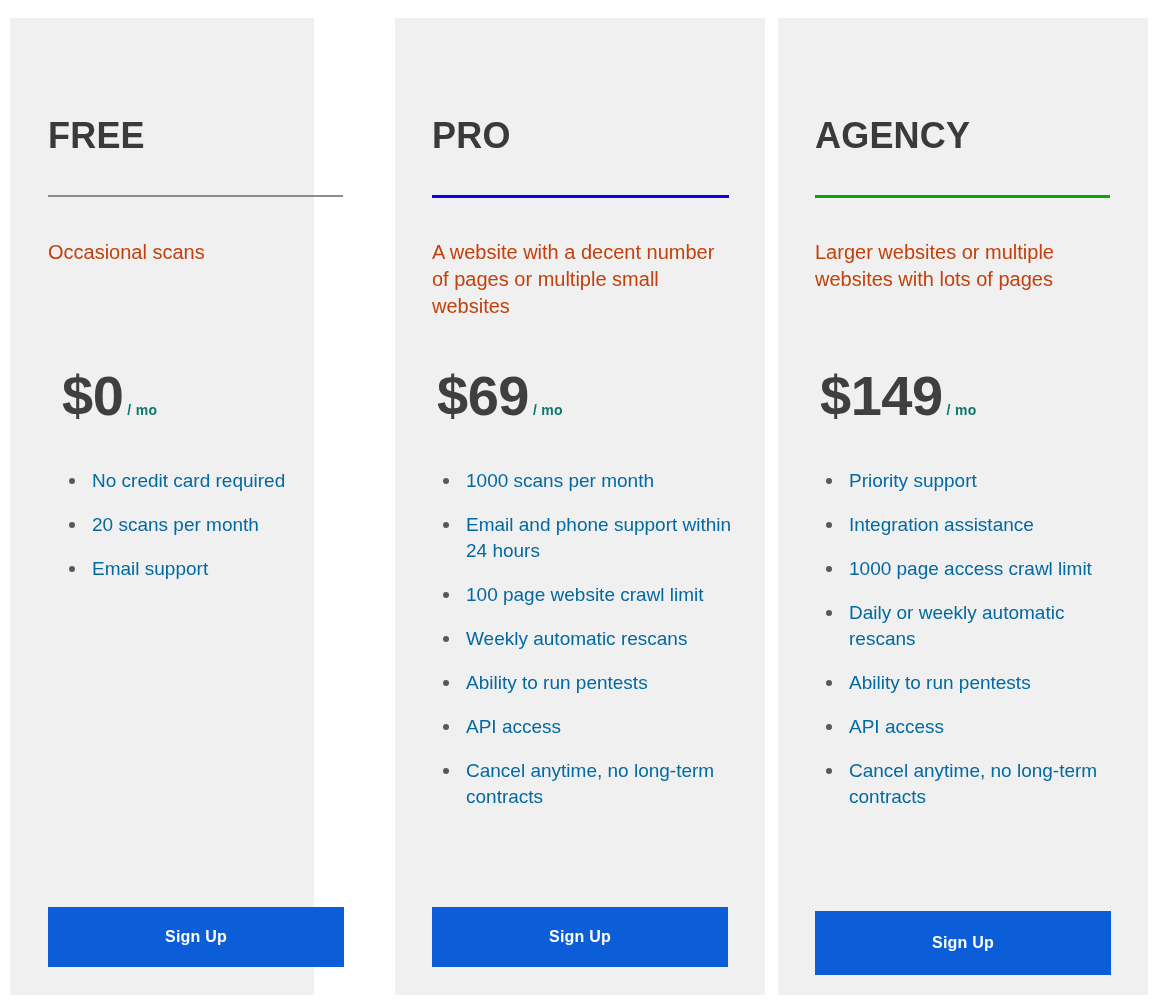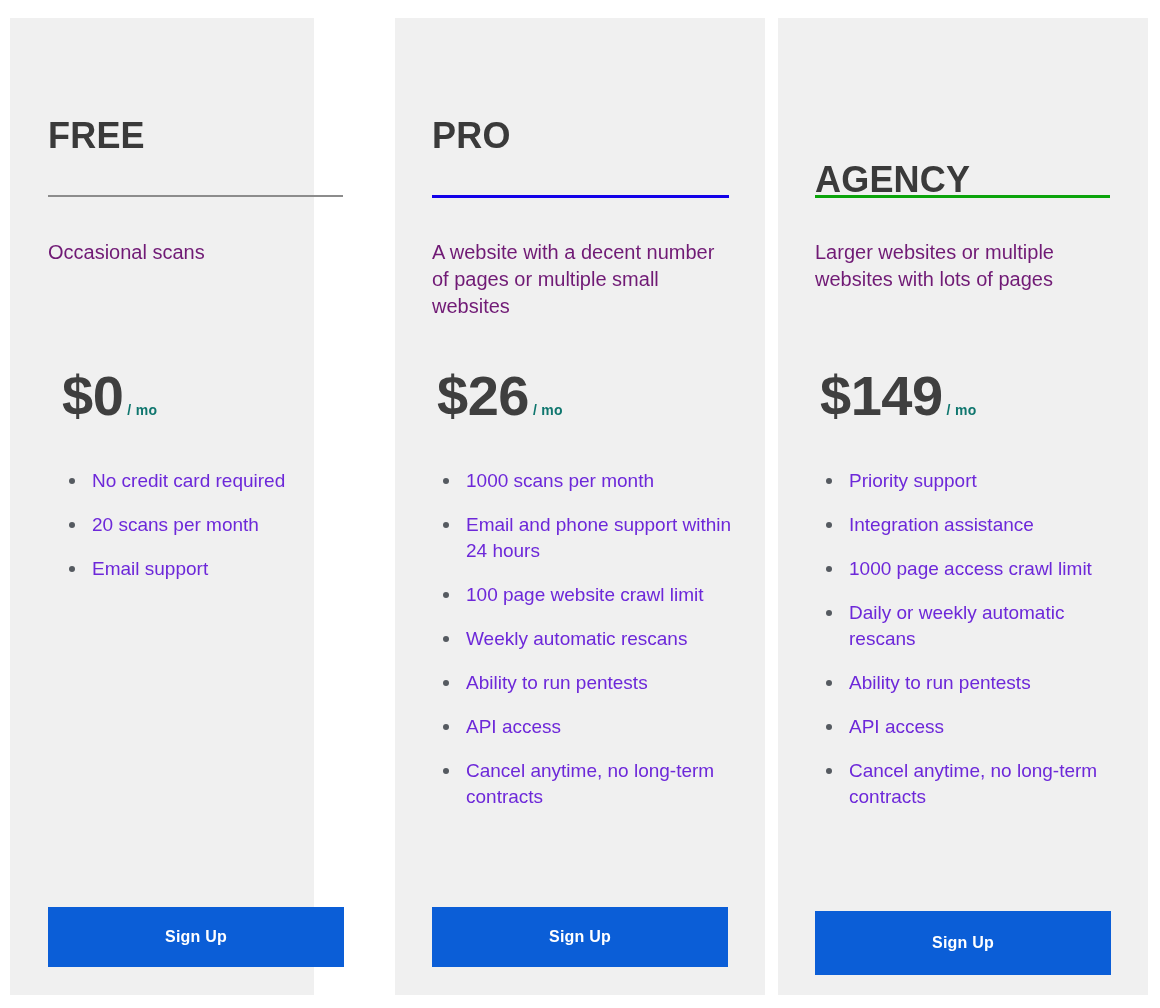--- a/index.html
+++ b/index.html
@@ -44,40 +44,40 @@
     left: 38px;
     top: 100px;
     font-size: 36px;
     font-weight: bold;
     letter-spacing: 0.2px;
     color: #3a3a3a;
     line-height: 1;
   }
   .card-free   .plan-title { left: 38px; }
   .card-pro    .plan-title { left: 37px; }
-  .card-agency .plan-title { left: 37px; margin-top: 44px; }
+  .card-agency .plan-title { left: 37px; }
 
   .accent-rule {
     position: absolute;
     top: 177px;
     height: 2px;
     background: #8c8c8c;
   }
   .card-free .accent-rule   { left: 38px; width: 295px; height: 2px; background: #8c8c8c; }
   .card-pro .accent-rule    { left: 37px; width: 297px; height: 3px; background: #1200e8; }
   .card-agency .accent-rule { left: 37px; width: 295px; height: 3px; background: #0ba40b; }
 
   .plan-description {
     position: absolute;
     top: 221px;
     left: 38px;
     width: 300px;
     font-size: 20px;
     line-height: 27px;
-    color: #701a75;
+    color: #c2410c;
     font-weight: 400;
   }
   .card-pro .plan-description    { left: 37px; width: 300px; }
   .card-agency .plan-description { left: 37px; width: 290px; }
 
   .price-row {
     position: absolute;
     top: 350px;
     left: 52px;
     display: flex;
@@ -111,21 +111,21 @@
   }
   .card-pro .feature-list    { left: 44px; width: 300px; }
   .card-agency .feature-list { left: 44px; width: 290px; }
 
   .feature-item {
     position: relative;
     padding-left: 27px;
     margin-bottom: 18px;
     font-size: 19px;
     line-height: 26px;
-    color: #6d28d9;
+    color: #0369a1;
     font-weight: 400;
   }
 
   .feature-item::before {
     content: "";
     position: absolute;
     left: 4px;
     top: 10px;
     width: 6px;
     height: 6px;
@@ -177,21 +177,21 @@
       <button class="signup-button" style="background: rgb(11, 94, 215); color: rgb(255, 255, 255);">Sign Up</button>
     </div>
   </div>
 
   <div class="plan-card card-pro">
     <div class="card-inner">
       <div class="plan-title">PRO</div>
       <div class="accent-rule" style="background: rgb(18, 0, 232);"></div>
       <div class="plan-description">A website with a decent number of pages or multiple small websites</div>
       <div class="price-row">
-        <span class="price-amount">$26</span>
+        <span class="price-amount">$69</span>
         <span class="price-period">/ mo</span>
       </div>
       <ul class="feature-list">
         <li class="feature-item">1000 scans per month</li>
         <li class="feature-item">Email and phone support within 24 hours</li>
         <li class="feature-item">100 page website crawl limit</li>
         <li class="feature-item">Weekly automatic rescans</li>
         <li class="feature-item">Ability to run pentests</li>
         <li class="feature-item">API access</li>
         <li class="feature-item">Cancel anytime, no long-term contracts</li>

